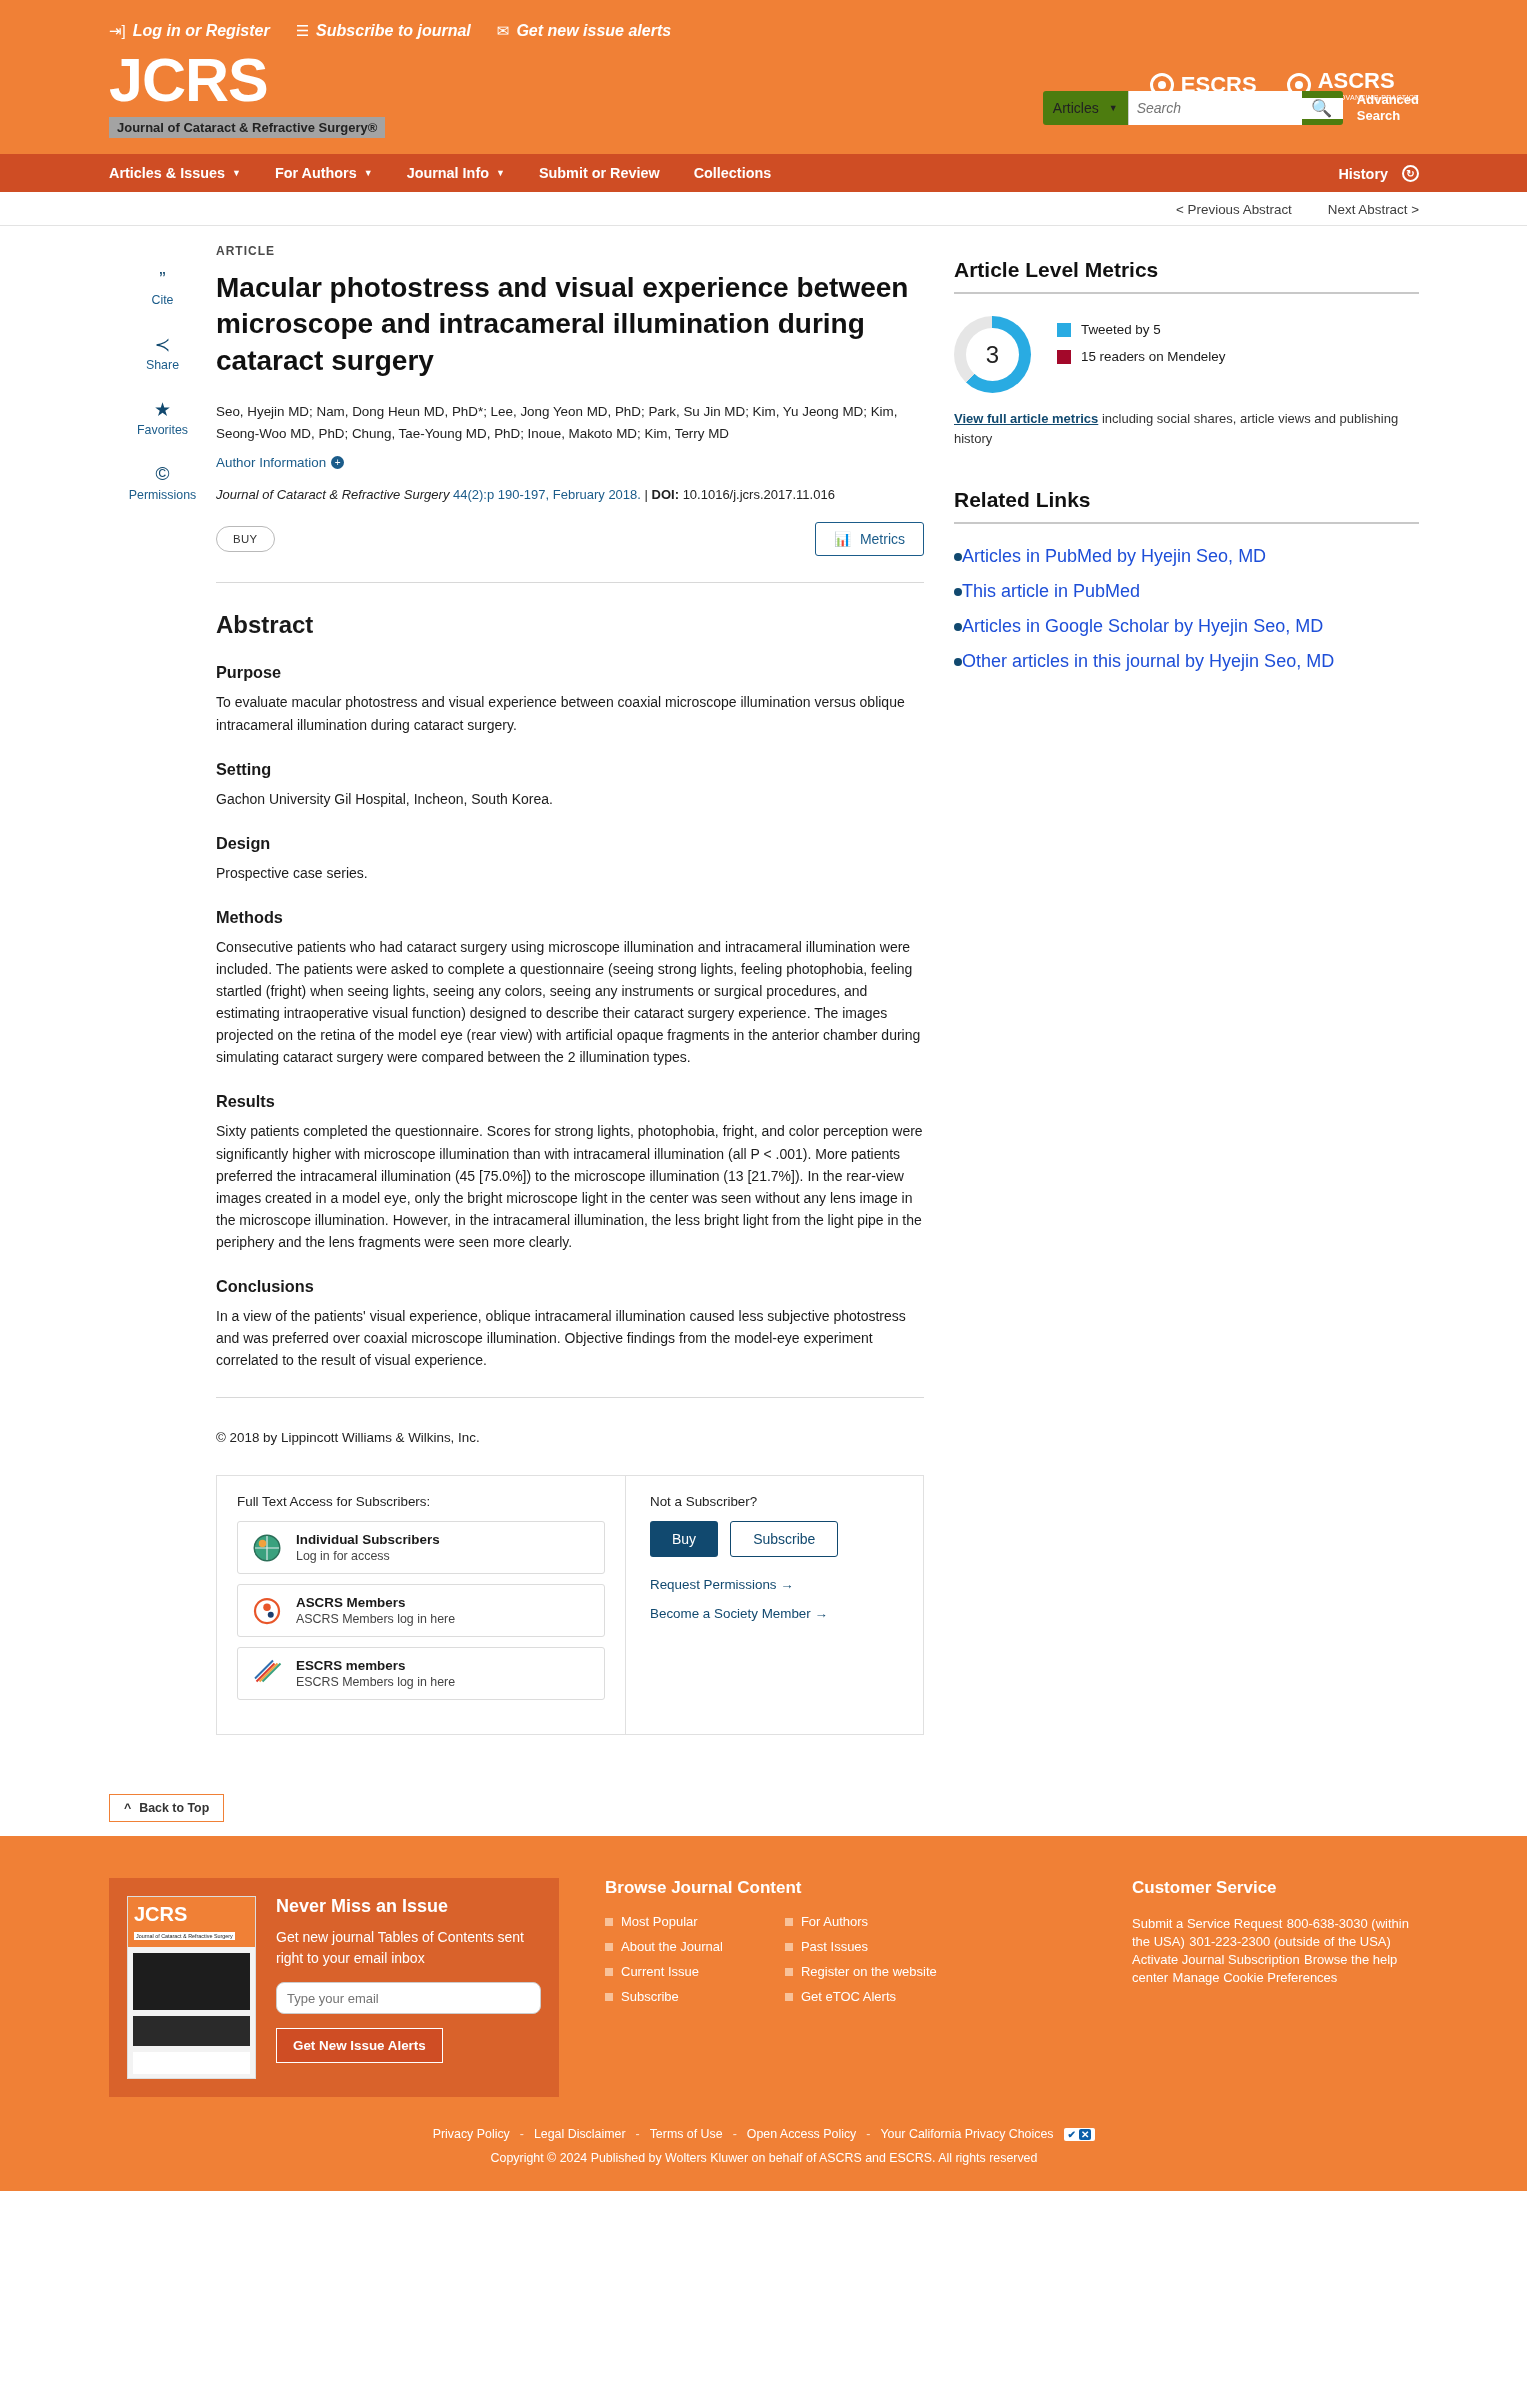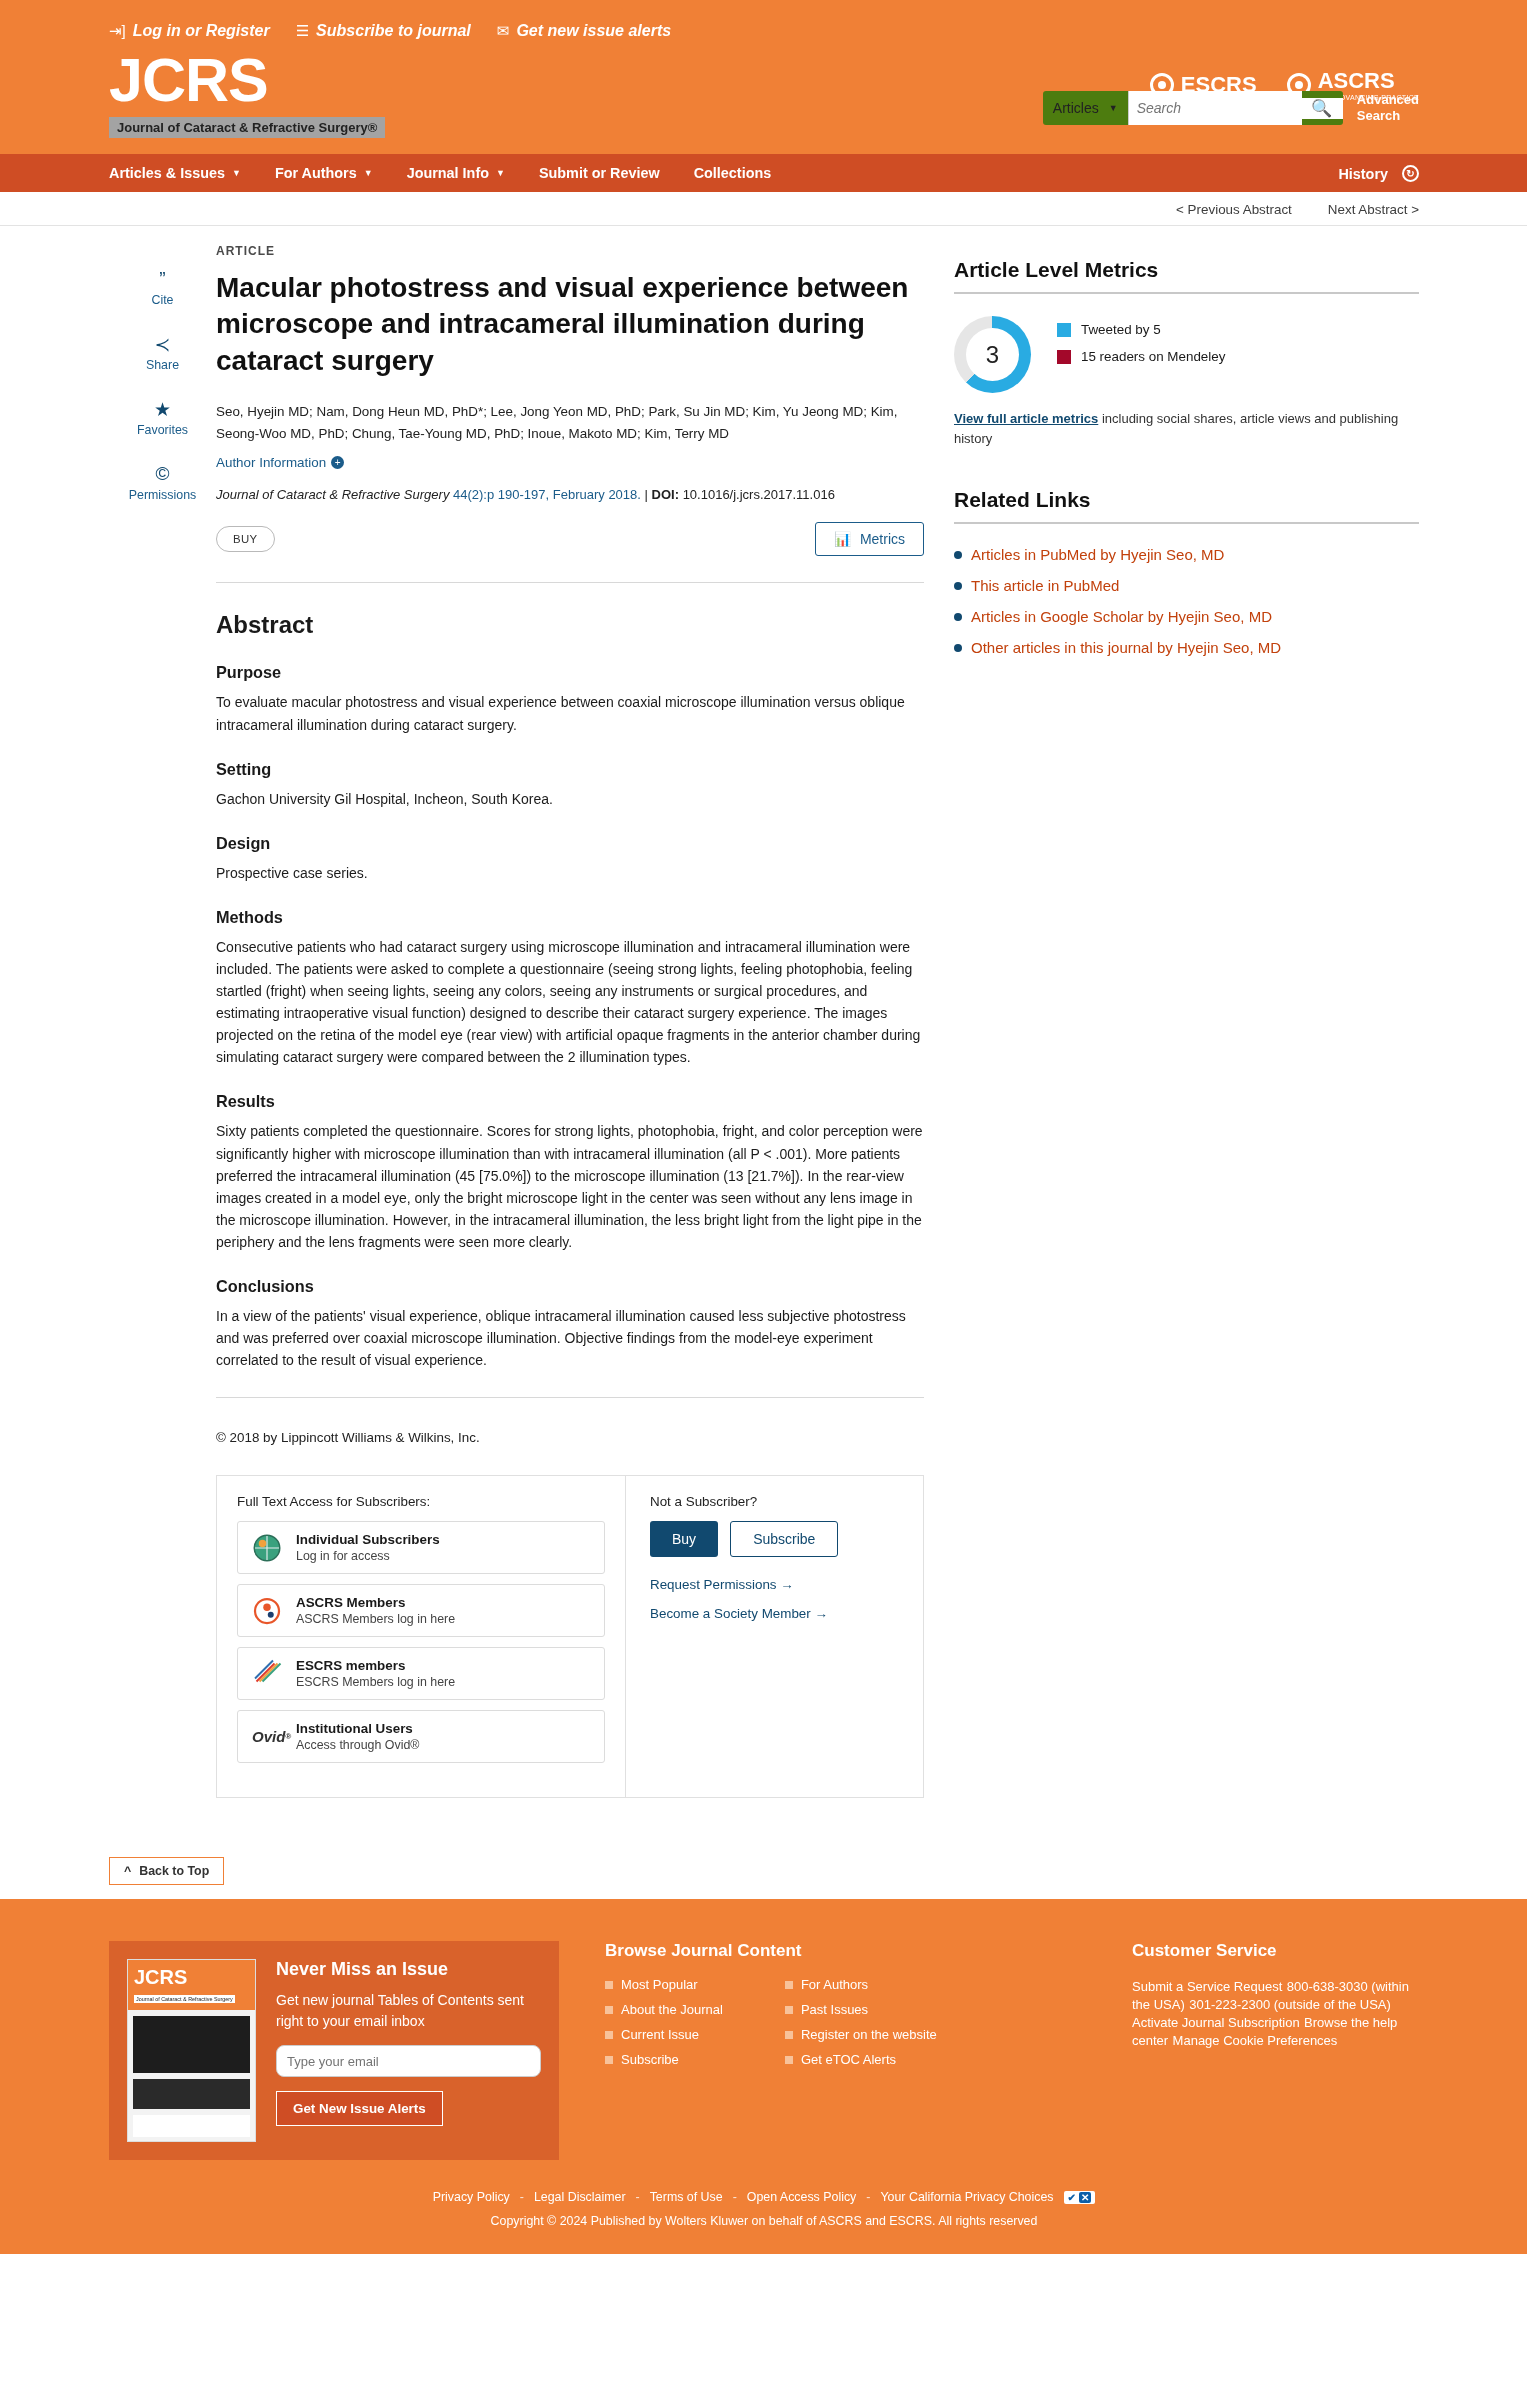--- a/index.html
+++ b/index.html
@@ -256,22 +256,22 @@
     display: flex; align-items: center; justify-content: center;
     font-size: 24px; color: #222;
   }
   .metric-lines { padding-top: 6px; }
   .metric-line { display: flex; align-items: center; gap: 10px; font-size: 13.4px; margin-bottom: 12px; }
   .swatch { width: 14px; height: 14px; flex: 0 0 14px; }
   .full-metrics { font-size: 13px; line-height: 1.5; margin-top: 16px; color: #333; }
   .full-metrics a { color: #11496f; font-weight: bold; text-decoration: underline; }
   .rel-links { margin-top: 0; }
   .rel-item {
-    display: flex; align-items: baseline; gap: 9px;
-    font-size: 15px; margin-bottom: 14px; color: #c2410c; cursor: pointer;
+    display: flex; align-items: baseline; gap: 0;
+    font-size: 18px; margin-bottom: 14px; color: #1d4ed8; cursor: pointer;
   }
   .dot { width: 8px; height: 8px; border-radius: 50%; background: #11496f; flex: 0 0 8px; position: relative; top: -1px; }
 
   
   .back-wrap { padding: 0 109px; margin-top: 59px; position: relative; }
   .back-top {
     display: inline-flex; align-items: center; gap: 8px;
     border: 1px solid #f08036; color: #333; background: #fff;
     padding: 6px 14px; font-size: 12.4px; font-weight: bold;
     cursor: pointer;
@@ -528,27 +528,20 @@
               <path d="M14 30 L38 6" stroke="#3aa17e"></path>
               <path d="M4 26 L28 2" stroke="#2f6fb0"></path>
             </g>
           </svg>
           <div>
             <div class="t1">ESCRS members</div>
             <div class="t2">ESCRS Members log in here</div>
           </div>
         </div>
 
-        <div class="sub-row">
-          <span class="logo" style="display:flex;align-items:center;font-size:15px;font-style:italic;font-weight:bold;color:#333;">Ovid<sup style="font-size:8px">®</sup></span>
-          <div>
-            <div class="t1">Institutional Users</div>
-            <div class="t2">Access through Ovid®</div>
-          </div>
-        </div>
       </div>
 
       <div class="access-right">
         <div class="access-head">Not a Subscriber?</div>
         <div class="btn-row">
           <button class="buy-btn">Buy</button>
           <button class="subscribe-btn">Subscribe</button>
         </div>
         <a class="link-blue">Request Permissions →</a>
         <a class="link-blue">Become a Society Member →</a>

